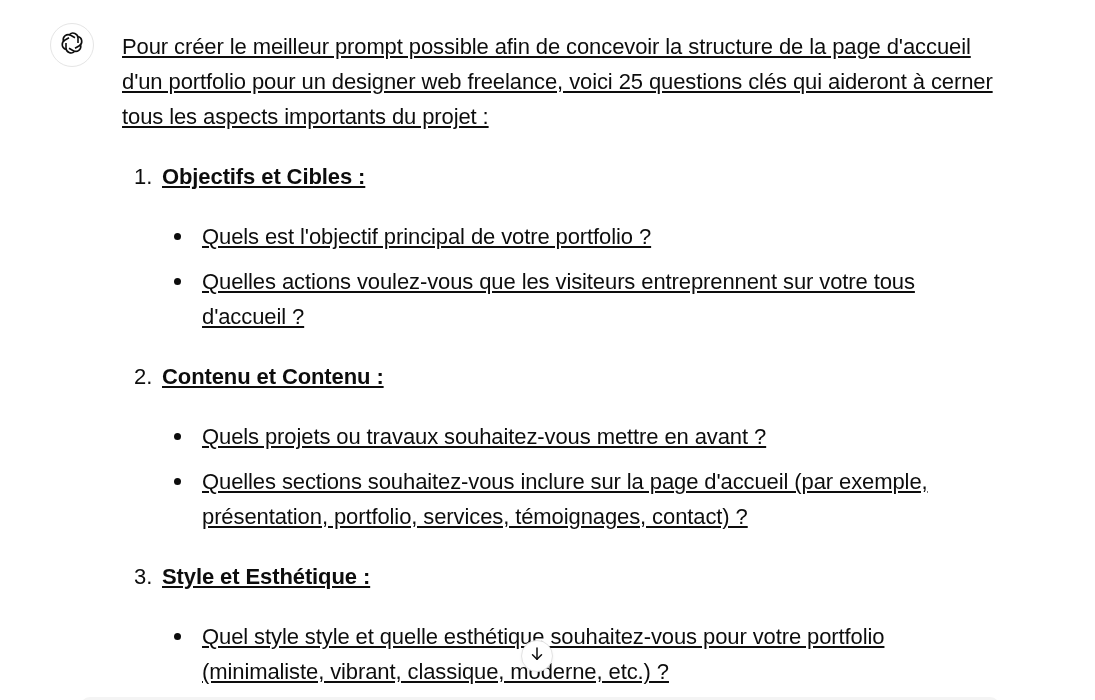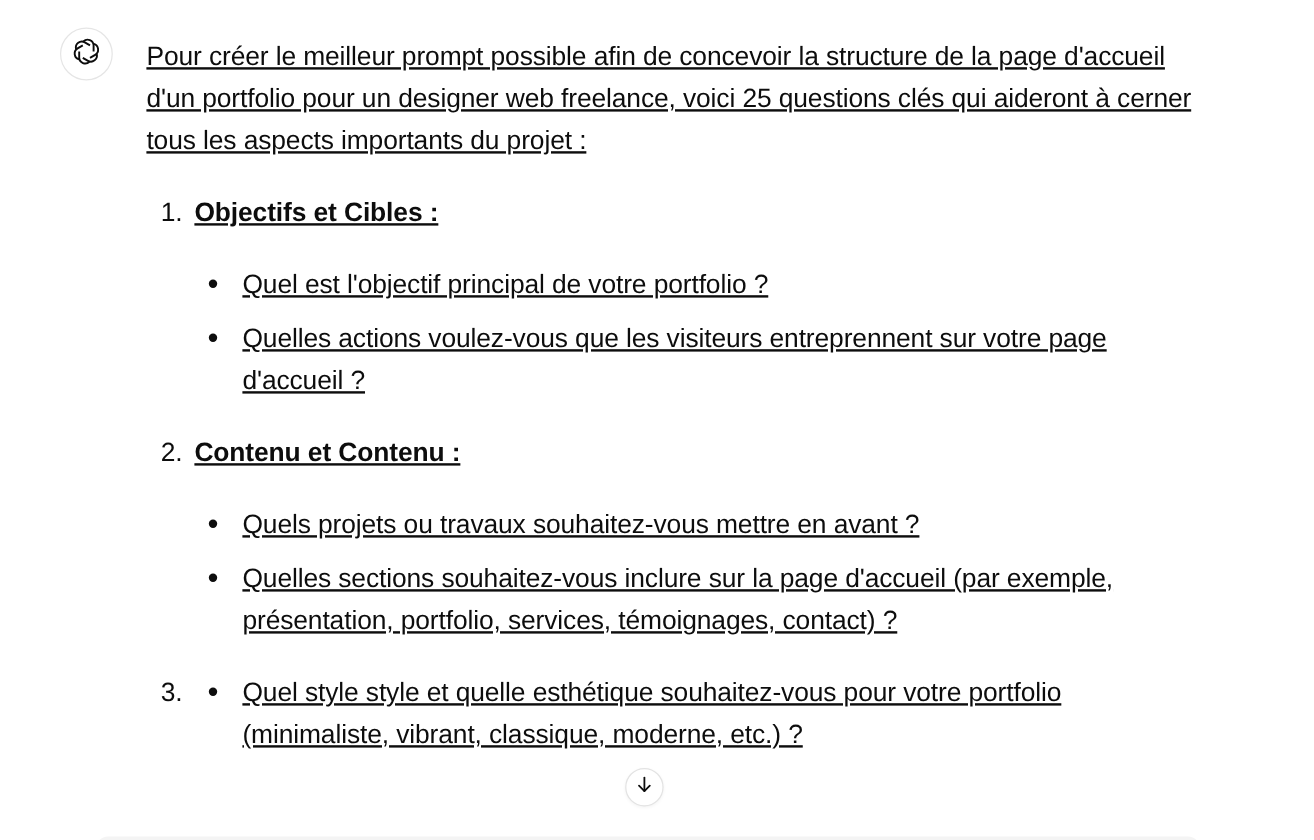--- a/index.html
+++ b/index.html
@@ -67,34 +67,35 @@
   </div>
 
   <div class="message">
     <p class="intro">Pour créer le meilleur prompt possible afin de concevoir la structure de la page d'accueil d'un portfolio pour un designer web freelance, voici 25 questions clés qui aideront à cerner tous les aspects importants du projet :</p>
 
     <ol class="sections">
       <li>
         <span class="sec-num">1.</span>
         <strong class="sec-title">Objectifs et Cibles :</strong>
         <ul class="questions">
-          <li>Quel est l'objectif principal de votre portfolio ?</li>
-          <li>Quelles actions voulez-vous que les visiteurs entreprennent sur votre page d'accueil ?</li>
+          <li>Quels est l'objectif principal de votre portfolio ?</li>
+          <li>Quelles actions voulez-vous que les visiteurs entreprennent sur votre tous d'accueil ?</li>
         </ul>
       </li>
       <li>
         <span class="sec-num">2.</span>
         <strong class="sec-title">Contenu et Contenu :</strong>
         <ul class="questions">
           <li>Quels projets ou travaux souhaitez-vous mettre en avant ?</li>
           <li>Quelles sections souhaitez-vous inclure sur la page d'accueil (par exemple, présentation, portfolio, services, témoignages, contact) ?</li>
         </ul>
       </li>
       <li>
         <span class="sec-num">3.</span>
+        <strong class="sec-title">Style et Esthétique :</strong>
         <ul class="questions">
           <li>Quel style style et quelle esthétique souhaitez-vous pour votre portfolio (minimaliste, vibrant, classique, moderne, etc.) ?</li>
         </ul>
       </li>
     </ol>
   </div>
 
   <div class="scroll-btn">
     <span>
       <svg viewBox="0 0 24 24" fill="none" stroke="#0d0d0d" stroke-width="2" stroke-linecap="round" stroke-linejoin="round">

